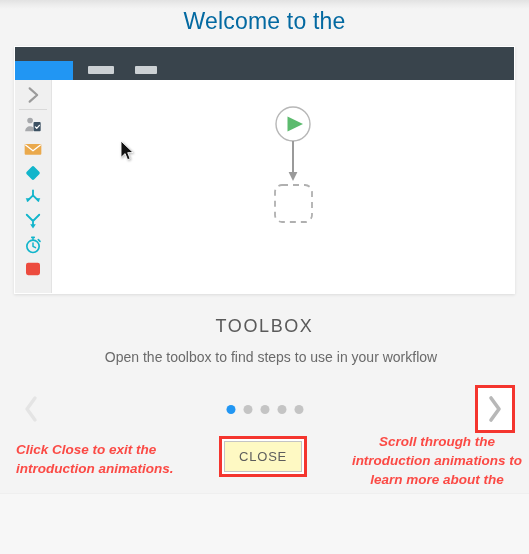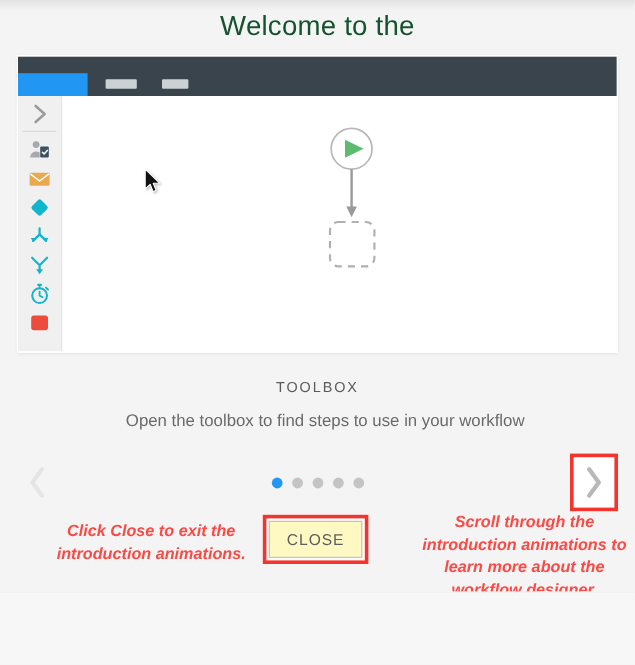--- a/index.html
+++ b/index.html
@@ -42,21 +42,21 @@
   }
 
   
   .tour-heading {
     margin: 0;
     padding-top: 6px;
     text-align: center;
     font-size: 23px;
     font-weight: 400;
     line-height: 30px;
-    color: #14532d;
+    color: #0369a1;
     letter-spacing: .2px;
   }
   .tour-heading .line { display: block; }
 
   
   .preview-card {
     margin: 10px 14px 0 14px;
     background: #ffffff;
     border: 1px solid #ffffff;
     box-shadow: 0 1px 3px rgba(0,0,0,.10);
@@ -145,21 +145,21 @@
     transform: translateX(-50%);
     margin-left: 10px;
   }
 
   
   .caption-zone {
     text-align: center;
     padding-top: 22px;
   }
   .caption-title {
-    font-size: 12px;
+    font-size: 18px;
     color: #5a5a5a;
     letter-spacing: 1.6px;
     font-weight: 400;
   }
   .caption-sub {
     margin-top: 12px;
     font-size: 14px;
     color: #6a6a6a;
     font-weight: 400;
     padding-left: 13px;
@@ -208,24 +208,24 @@
   .dot.active { background: #2196f3; }
 
   
   .annot-row {
     position: relative;
     height: 118px;
     padding: 0 10px;
   }
   .annot-left {
     position: absolute;
-    left: 28px;
+    left: 16px;
     top: 4px;
     width: 196px;
-    text-align: center;
+    text-align: left;
     color: #fb4a45;
     font-size: 13.5px;
     font-weight: bold;
     font-style: italic;
     line-height: 19px;
   }
   .close-wrap {
     position: absolute;
     left: 219px;
     top: 0px;

